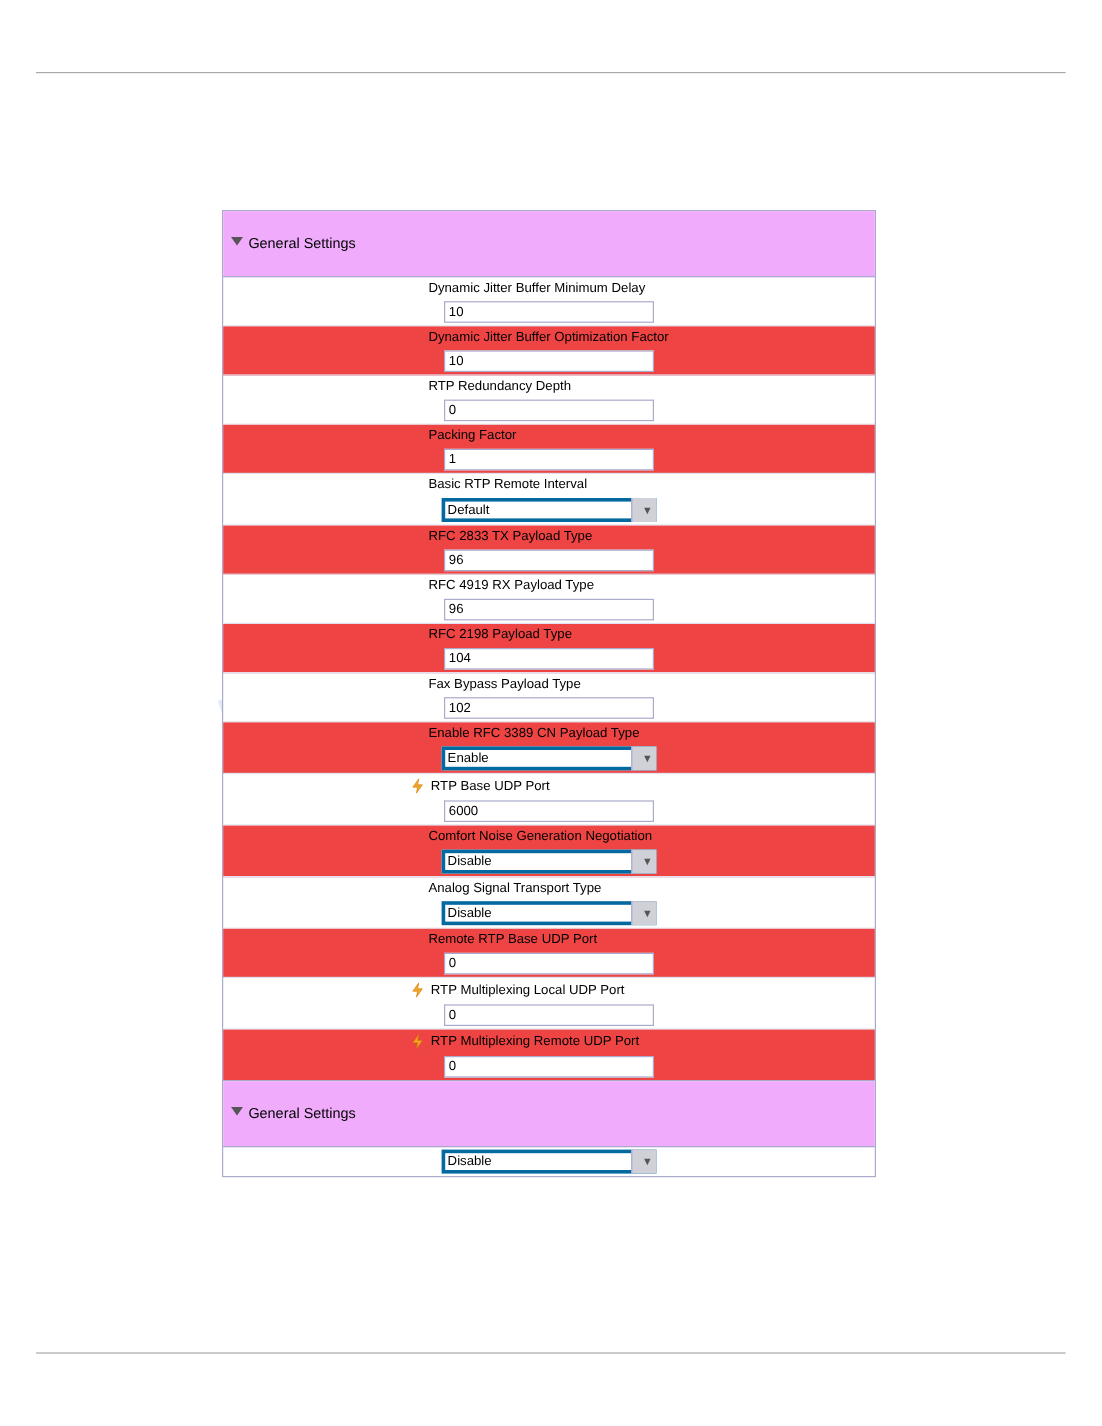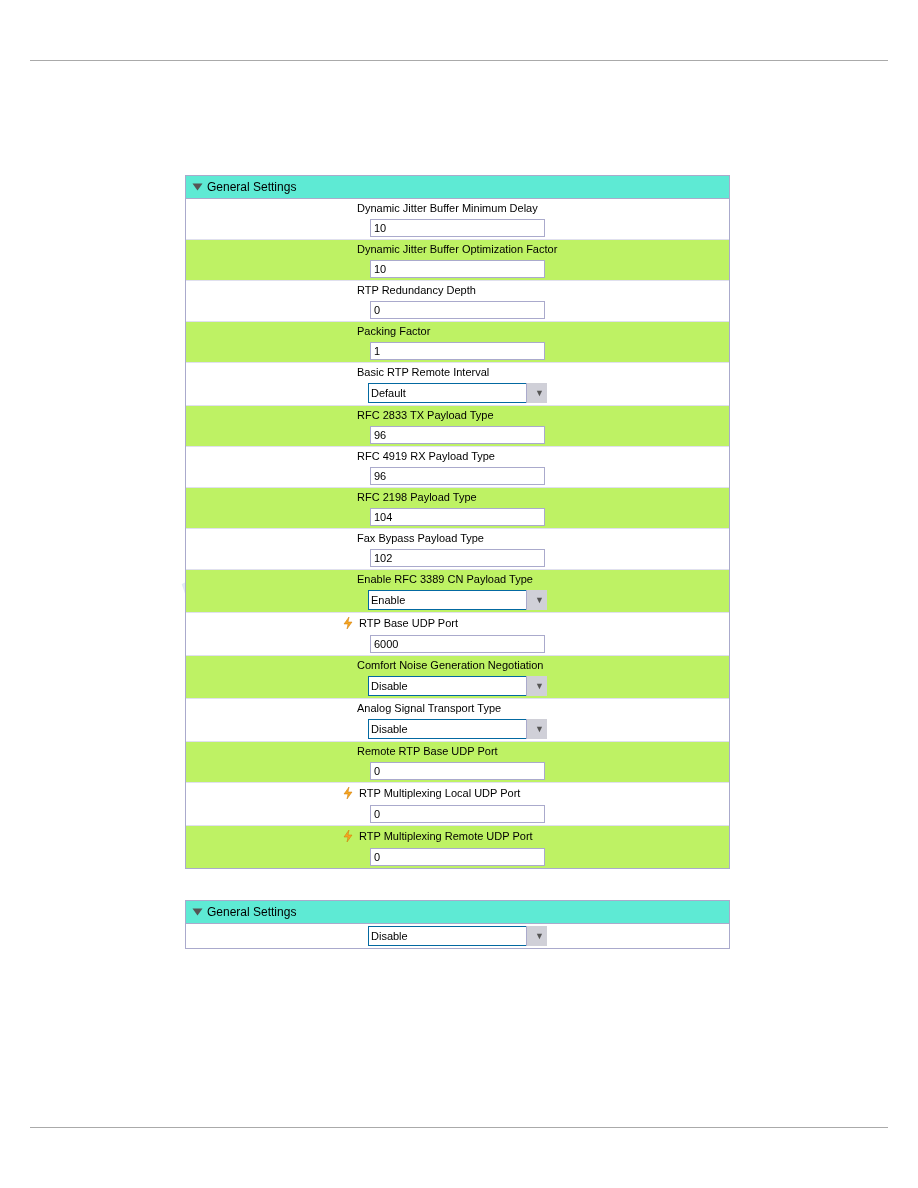--- a/index.html
+++ b/index.html
@@ -52,24 +52,23 @@
       top: 175px;
       width: 545px;
     }
 
     .panel-second {
       top: 900px;
       width: 545px;
     }
 
     .panel-header {
-      background: #5eead4;
-      padding: 4px 8px;
+      background: #f0abfc;
+      padding: 20px 8px;
       display: flex;
-      align-items: center;
       gap: 6px;
       border-bottom: 1px solid #aaaacc;
     }
 
     .panel-header-title {
       font-size: 12px;
       font-weight: normal;
       color: #000000;
     }
 
@@ -89,21 +88,21 @@
       border-bottom: 1px solid #e0e0ee;
       min-height: 22px;
       flex-direction: column;
     }
 
     .panel-row:last-child {
       border-bottom: none;
     }
 
     .panel-row-alt {
-      background: #bef264;
+      background: #ef4444;
     }
 
     .row-label {
       width: 245px;
       padding: 3px 6px 3px 22px;
       color: #000000;
       font-size: 11px;
       flex-shrink: 0;
     }
 
@@ -125,21 +124,21 @@
       border: 1px solid #aaaacc;
       background: #ffffff;
       font-size: 11px;
       padding: 1px 3px;
       color: #000000;
     }
 
     .select-input {
       width: 179px;
       height: 20px;
-      border: 1px solid #0369a1;
+      border: 3px solid #0369a1;
       background: #ffffff;
       font-size: 11px;
       color: #000000;
       padding: 1px 2px;
       appearance: none;
       -webkit-appearance: none;
       position: relative;
     }
 
     .select-wrapper {

